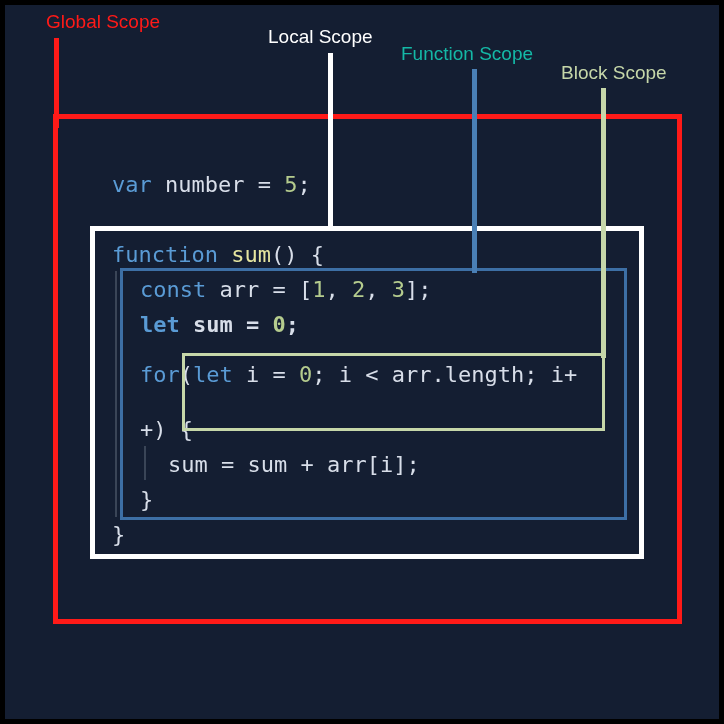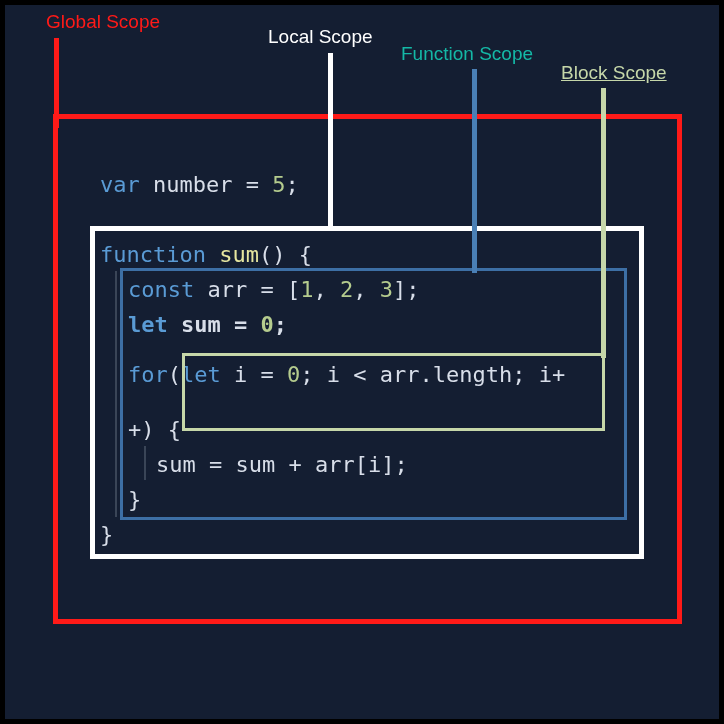--- a/index.html
+++ b/index.html
@@ -30,21 +30,21 @@
     position: absolute;
     font-family: "Liberation Sans", sans-serif;
     font-size: 19px;
     line-height: 22px;
     white-space: nowrap;
     letter-spacing: 0px;
   }
   #label-global   { left: 41px;  top: 6px;  color: #ff1a18; }
   #label-local    { left: 263px; top: 21px; color: #ffffff; }
   #label-function { left: 396px; top: 38px; color: #14b8a6; }
-  #label-block    { left: 556px; top: 57px; color: #c6d7a9; text-decoration: underline; }
+  #label-block    { left: 556px; top: 57px; color: #c6d7a9; }
 
   
   .leader {
     position: absolute;
     width: 5px;
   }
   #leader-global   { left: 49px;  top: 33px;  height: 90px;  background: #ff1a18; }
   #leader-local    { left: 323px; top: 48px;  height: 178px; background: #ffffff; }
   #leader-function { left: 467px; top: 64px;  height: 204px; background: #4a7fb5; }
   #leader-block    { left: 596px; top: 83px;  height: 270px; background: #c6d7a9; }
@@ -83,20 +83,21 @@
     width: 724px; height: 724px;
     font-family: "DejaVu Sans Mono", monospace;
     font-size: 22px;
     line-height: 35px;
     color: #d8dee9;
     white-space: pre;
   }
   .code-line {
     position: absolute;
     white-space: pre;
+    margin-left: 12px;
   }
   #line-1 { left: 95px;  top: 162px; }
   #line-2 { left: 95px;  top: 232px; }
   #line-3 { left: 123px; top: 267px; }
   #line-4 { left: 123px; top: 302px; font-weight: bold; }
   #line-5 { left: 123px; top: 352px; }
   #line-6 { left: 123px; top: 407px; }
   #line-7 { left: 151px; top: 442px; text-align: center; }
   #line-8 { left: 123px; top: 477px; }
   #line-9 { left: 95px;  top: 512px; }

